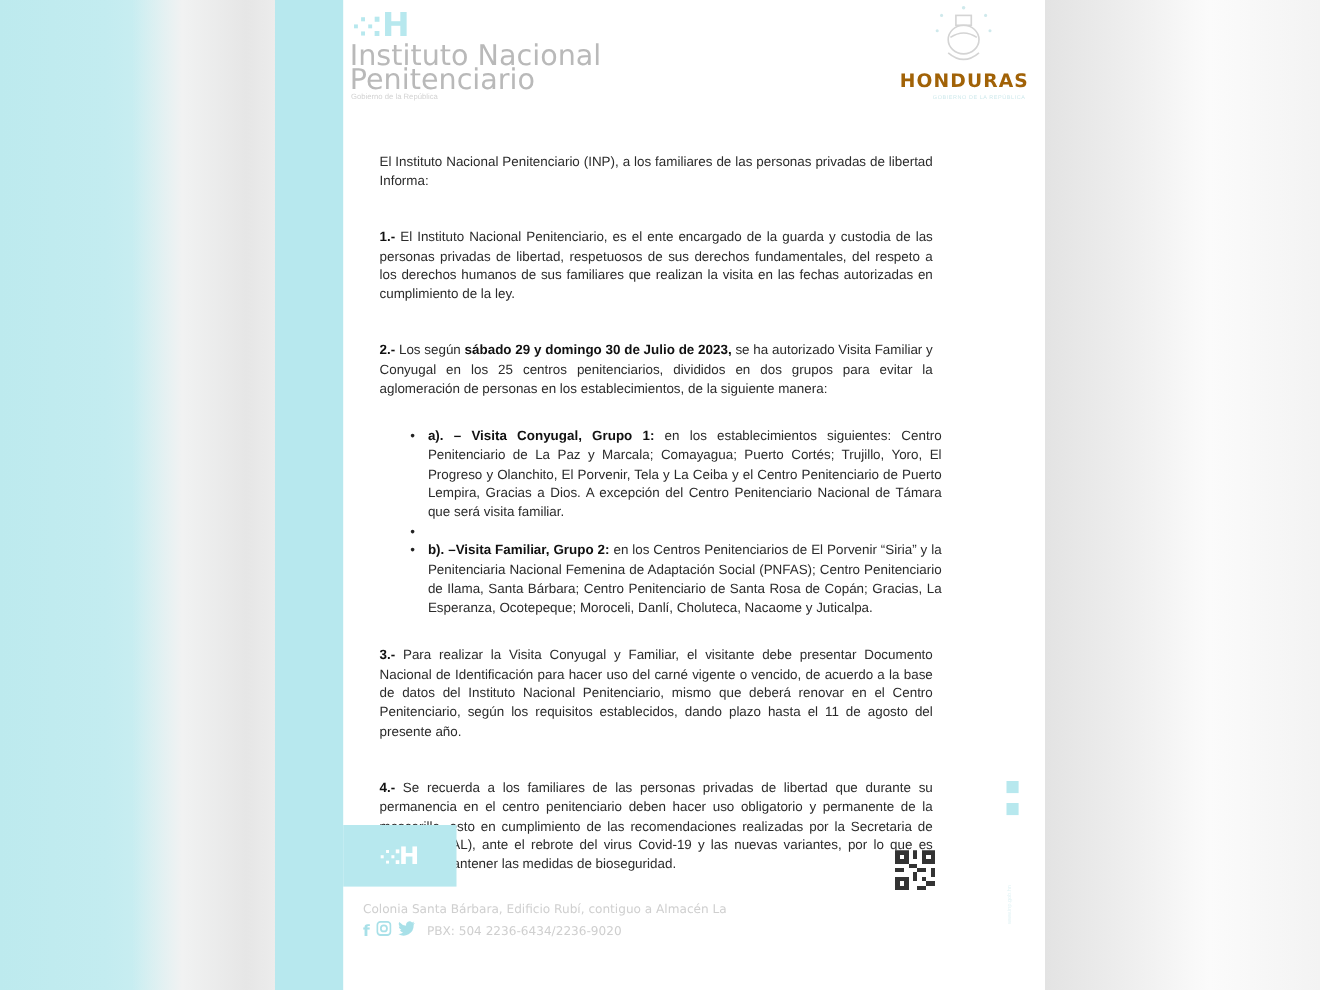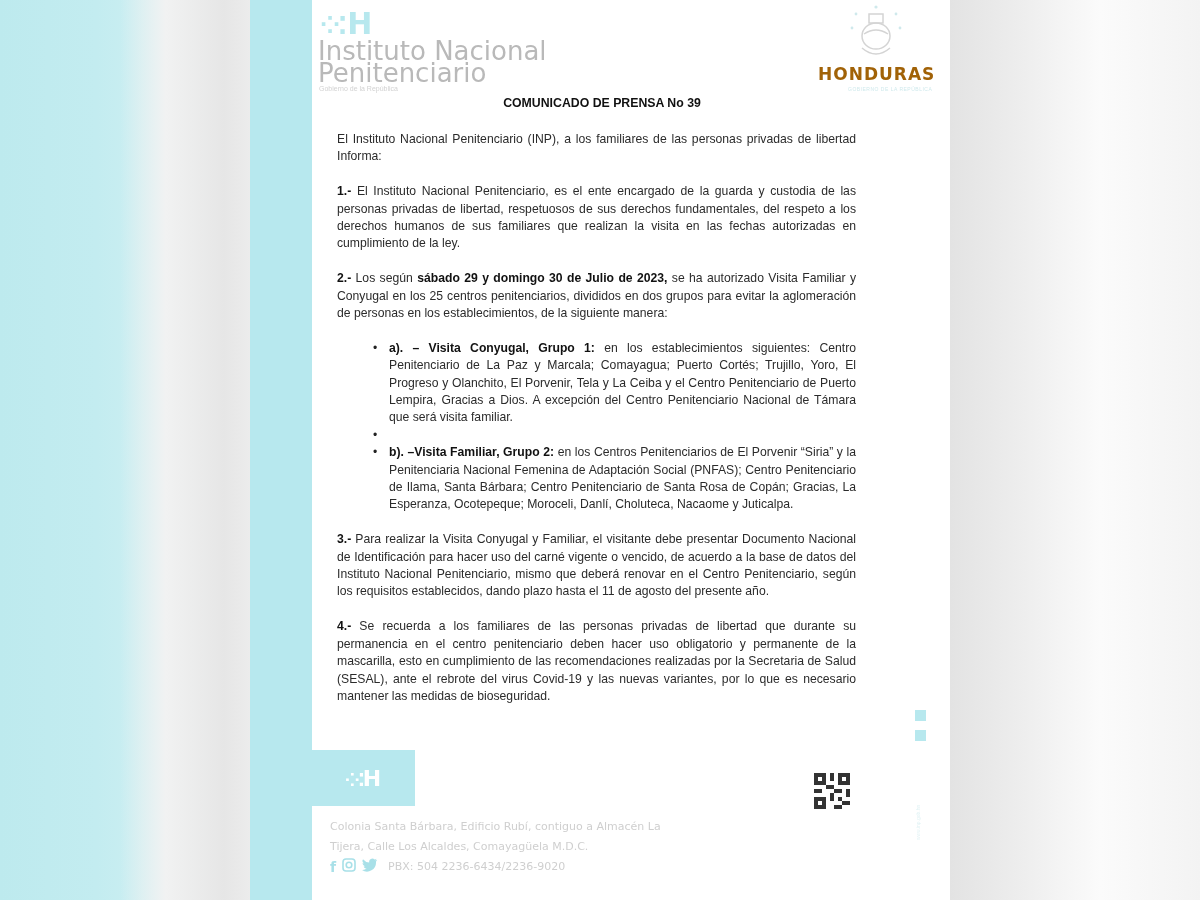--- a/index.html
+++ b/index.html
@@ -65,21 +65,21 @@
     .title {
       position: absolute; left: 0; top: 96px; width: 700px; text-align: center;
       font-weight: bold; font-size: 12.3px; color: #111;
       padding-left: 4px;
     }
     .body {
       position: absolute; left: 87px; top: 131px; width: 519px;
       color: #2b2b2b; font-size: 12.2px; line-height: 17.4px;
       text-align: justify;
     }
-    .body p { margin: 0; }
+    .body p { margin: 8px; }
     .body .gap { height: 17.4px; }
     .body b { color: #111; }
     .bullets { list-style: none; margin-left: 52px; }
     .bullets li { position: relative; padding-left: 0; }
     .bullets li::before {
       content: "\2022"; position: absolute; left: -16px; top: 0; color: #222;
     }
     .addr {
       position: absolute; left: 80px; top: 817px;
       color: #cfcfcf; font-size: 11px; line-height: 20px;
@@ -126,21 +126,20 @@
       <circle cx="30" cy="3" r="1.6"></circle>
         <circle cx="10" cy="10" r="1.4"></circle>
         <circle cx="50" cy="10" r="1.4"></circle>
       <circle cx="6" cy="24" r="1.4"></circle>
         <circle cx="54" cy="24" r="1.4"></circle>
     </g>
   </svg>
   <div class="honduras">HONDURAS</div>
   <div class="honduras-sub">GOBIERNO DE LA REPÚBLICA</div>
 
-  <div class="title">COMUNICADO DE PRENSA No 39</div>
 
   <div class="body">
     <p>El Instituto Nacional Penitenciario (INP), a los familiares de las personas privadas de libertad Informa:</p>
     <div class="gap"></div>
 
     <p><b>1.-</b><span> El Instituto Nacional Penitenciario, es el ente encargado de la guarda y custodia de las personas privadas de libertad, respetuosos de sus derechos fundamentales, del respeto a los derechos humanos de sus familiares que realizan la visita en las fechas autorizadas en cumplimiento de la ley.</span></p>
     <div class="gap"></div>
 
     <p><b>2.-</b><span> Los según </span><b>sábado 29 y domingo 30 de Julio de 2023,</b><span> se ha autorizado Visita Familiar y Conyugal en los 25 centros penitenciarios, divididos en dos grupos para evitar la aglomeración de personas en los establecimientos, de la siguiente manera:</span></p>
     <div class="gap"></div>
@@ -186,21 +185,20 @@
   </svg>
 
   <div class="side-marks">
     <div class="sq"></div>
     <div class="sq"></div>
   </div>
   <div class="side-vert">www.inp.gob.hn</div>
 
   <div class="addr">
     <div>Colonia Santa Bárbara, Edificio Rubí, contiguo a Almacén La</div>
-    <div>Tijera, Calle Los Alcaldes, Comayagüela M.D.C.</div>
     <div class="social">
       <span class="ic">f</span>
       <span class="ic">
         <svg width="14" height="14" viewBox="0 0 14 14">
             <rect x="1" y="1" width="12" height="12" rx="3" fill="none" stroke="#a8e0e8" stroke-width="1.6"></rect>
             <circle cx="7" cy="7" r="2.8" fill="none" stroke="#a8e0e8" stroke-width="1.6"></circle>
           </svg>
       </span>
       <span class="ic">
         <svg width="16" height="14" viewBox="0 0 16 14">

